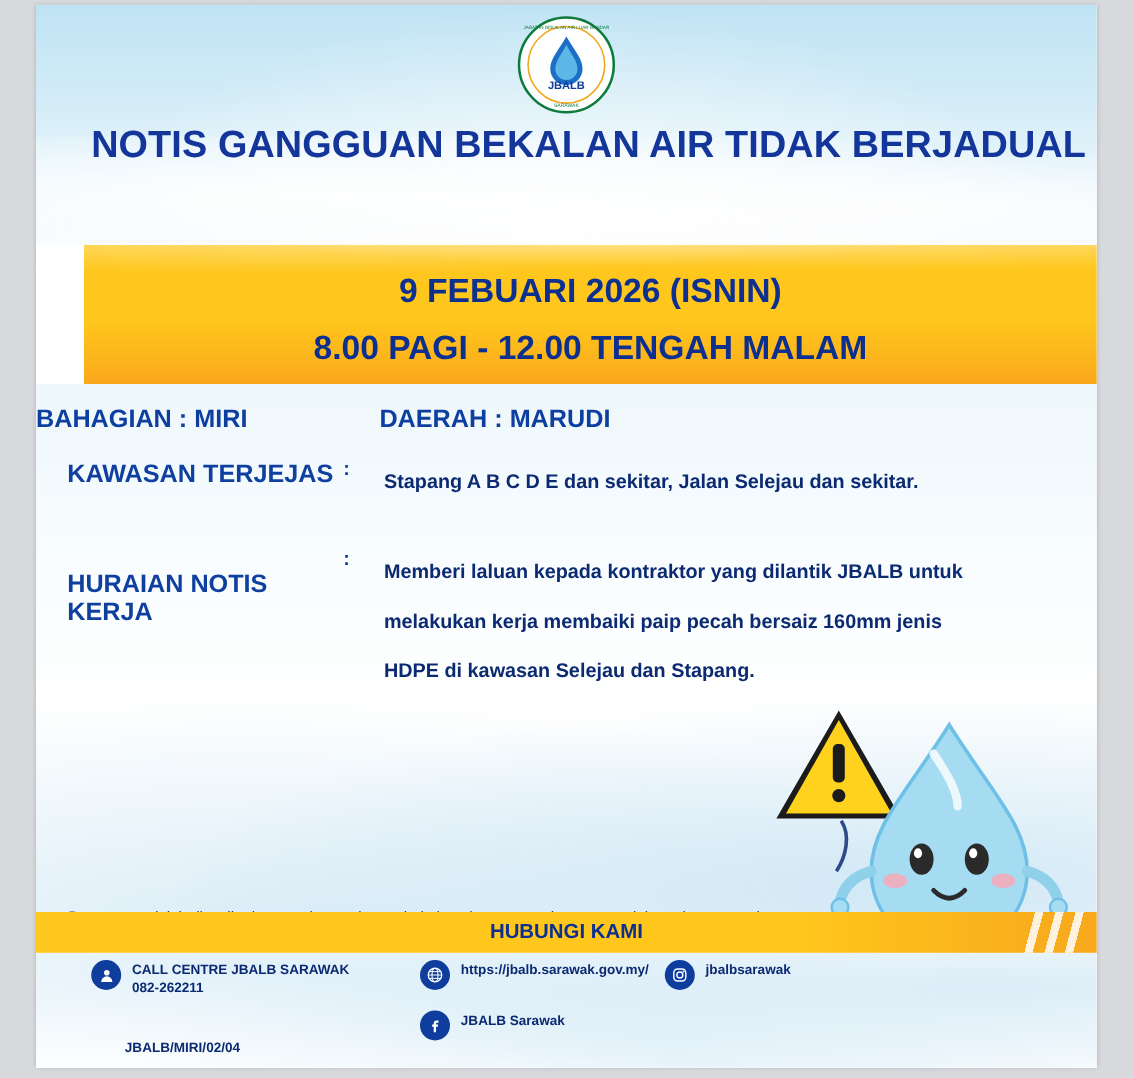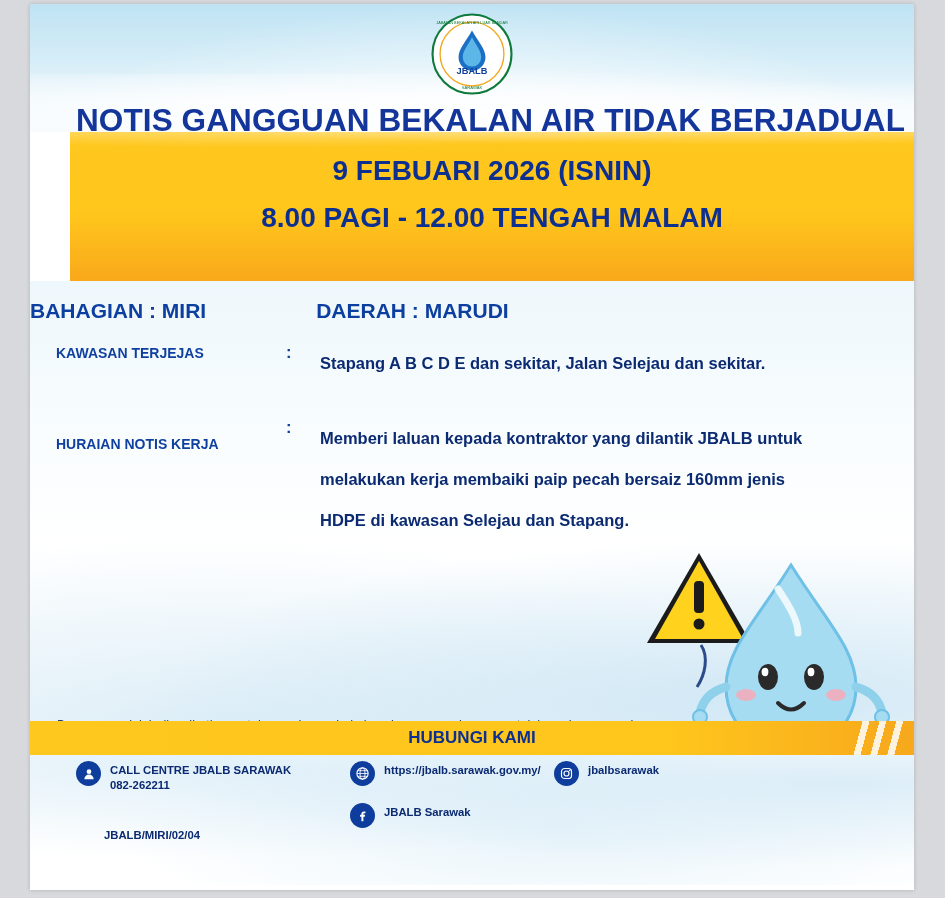--- a/index.html
+++ b/index.html
@@ -16,21 +16,21 @@
     width: 884px;
     height: 886px;
     background: #ffffff;
     overflow: hidden;
     box-shadow: 0 0 4px rgba(0,0,0,0.18);
   }
 
   
   .sky {
     position: relative;
-    height: 128px;
+    height: 200px;
     background:
       radial-gradient(ellipse at 50% 120%, rgba(255,255,255,0.95) 0%, rgba(255,255,255,0.2) 55%, rgba(255,255,255,0) 70%),
       linear-gradient(180deg, #bfe3f4 0%, #d3ecf7 40%, #eaf6fc 75%, #f6fbfe 100%);
   }
   .sky:before {
     content: "";
     position: absolute;
     left: -10%; top: 55%;
     width: 120%; height: 60%;
     background: radial-gradient(ellipse at 30% 40%, rgba(255,255,255,0.85), rgba(255,255,255,0) 65%),
@@ -51,21 +51,21 @@
     color: #14369b;
     font-size: 31.5px;
     font-weight: bold;
     letter-spacing: 0.1px;
     white-space: nowrap;
     padding-left: 37px;
   }
 
   
   .dateband {
-    height: 149px;
+    height: 116px;
     background: linear-gradient(180deg, #ffc81e 0%, #ffc61c 55%, #f9a81b 100%);
     color: #0d2f8f;
     text-align: center;
     padding-top: 16px;
     margin-left: 40px;
   }
   .dateband .l1 {
     font-size: 28px;
     font-weight: bold;
     line-height: 46px;
@@ -103,21 +103,21 @@
   }
   .kv {
     position: relative;
     display: flex;
     margin-top: 20px;
     padding: 0 26px;
   }
   .kv .k {
     width: 230px;
     color: #10409f;
-    font-size: 14px;
+    font-size: 21px;
     font-weight: bold;
     padding-top: 2px;
   }
   .kv .c {
     width: 34px;
     color: #10409f;
     font-size: 16.5px;
     font-weight: bold;
   }
   .kv .v {

